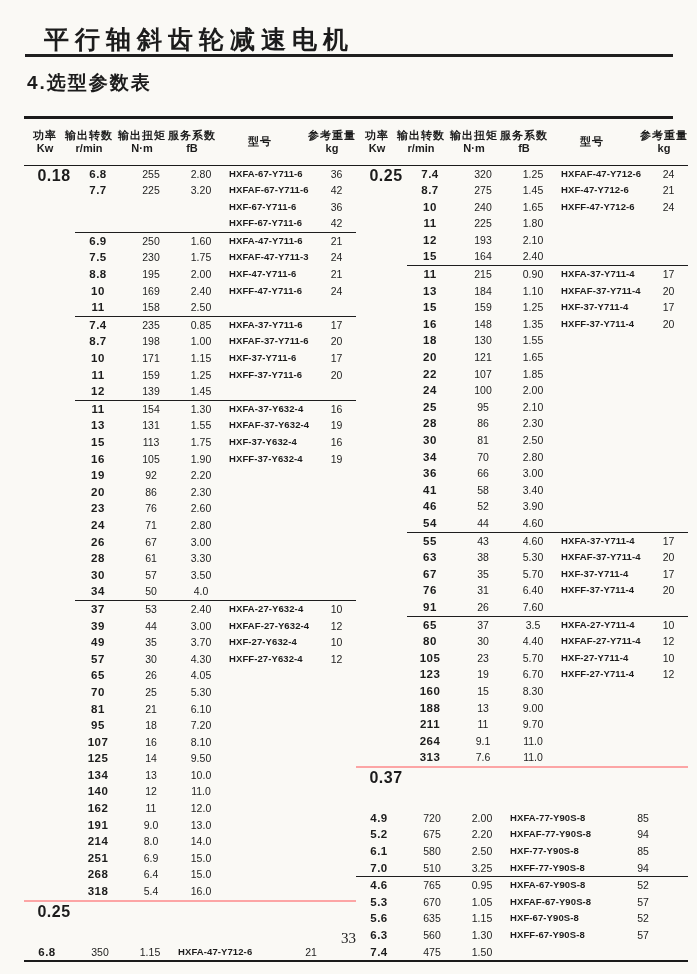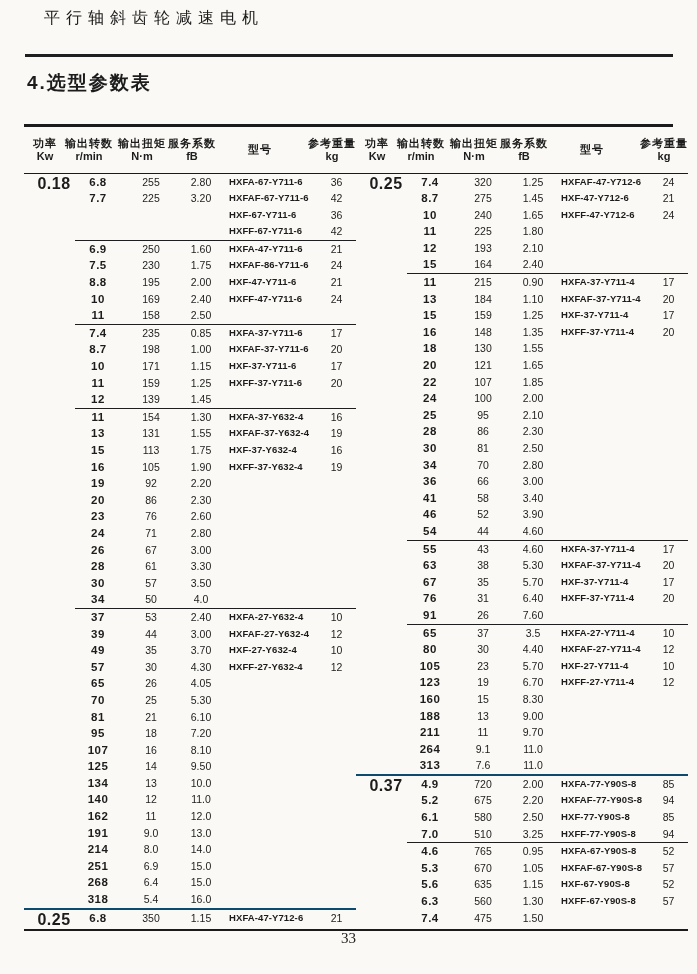--- a/index.html
+++ b/index.html
@@ -6,53 +6,53 @@
   html,body { background:#e8e6e1; }
   .page {
     position:relative;
     width:697px; height:974px;
     background:#faf9f5;
     font-family:"Liberation Sans", sans-serif;
     color:#1c1c1c;
     overflow:hidden;
   }
   .doc-title {
-    position:absolute; left:44px; top:8px;
-    font-size:16px; font-weight:normal; letter-spacing:6px;
+    position:absolute; left:44px; top:23px;
+    font-size:25px; font-weight:bold; letter-spacing:6px;
     white-space:nowrap;
   }
   .title-rule {
     position:absolute; left:25px; right:24px; top:54px;
     height:3px; background:#1f1f1f;
   }
   .section-heading {
     position:absolute; left:27px; top:70px;
     font-size:19px; font-weight:600; letter-spacing:2px;
   }
-  .tables-wrap { position:absolute; left:24px; right:24px; top:124px; }
+  .tables-wrap { position:absolute; left:24px; right:24px; top:116px; }
   .top-rule { height:2.5px; background:#1b1b1b; }
   .tables { display:flex; align-items:stretch; }
   .v-divider { width:2px; background:#1b1b1b; }
   .param-table { flex:1; border-bottom:2px solid #1b1b1b; }
 
   
   .thead {
     display:grid;
     grid-template-columns:42px 46px 60px 40px 96px 1fr;
     height:47px;
     border-bottom:1.5px solid #1b1b1b;
     align-items:center;
   }
   .th { display:flex; flex-direction:column; align-items:center; justify-content:center; line-height:13px; }
   .th .cn { font-size:11px; font-weight:600; white-space:nowrap; letter-spacing:1px; }
   .th .unit { font-size:11px; font-weight:bold; white-space:nowrap; }
 
   
   .group { display:flex; }
-  .group + .group { border-top:2px solid #0c4a6e; }
+  .group + .group { border-top:2px solid #fca5a5;flex-direction:column; }
   .power-cell {
     width:42px; flex:0 0 42px;
     font-size:16px; font-weight:bold; text-align:center;
     padding-top:1px; letter-spacing:0.5px;margin-left:9px;
   }
   .group-body { flex:1; }
   .block + .block { border-top:1.3px solid #1e1e1e; }
   .row {
     display:grid;
     grid-template-columns:46px 60px 40px 96px 1fr;
@@ -146,21 +146,21 @@
                   <div class="cell c-speed">6.9</div>
                   <div class="cell c-torque">250</div>
                   <div class="cell c-fb">1.60</div>
                   <div class="cell c-model">HXFA-47-Y711-6</div>
                   <div class="cell c-weight">21</div>
                 </div>
                 <div class="row">
                   <div class="cell c-speed">7.5</div>
                   <div class="cell c-torque">230</div>
                   <div class="cell c-fb">1.75</div>
-                  <div class="cell c-model">HXFAF-86-Y711-6</div>
+                  <div class="cell c-model">HXFAF-47-Y711-3</div>
                   <div class="cell c-weight">24</div>
                 </div>
                 <div class="row">
                   <div class="cell c-speed">8.8</div>
                   <div class="cell c-torque">195</div>
                   <div class="cell c-fb">2.00</div>
                   <div class="cell c-model">HXF-47-Y711-6</div>
                   <div class="cell c-weight">21</div>
                 </div>
                 <div class="row">

